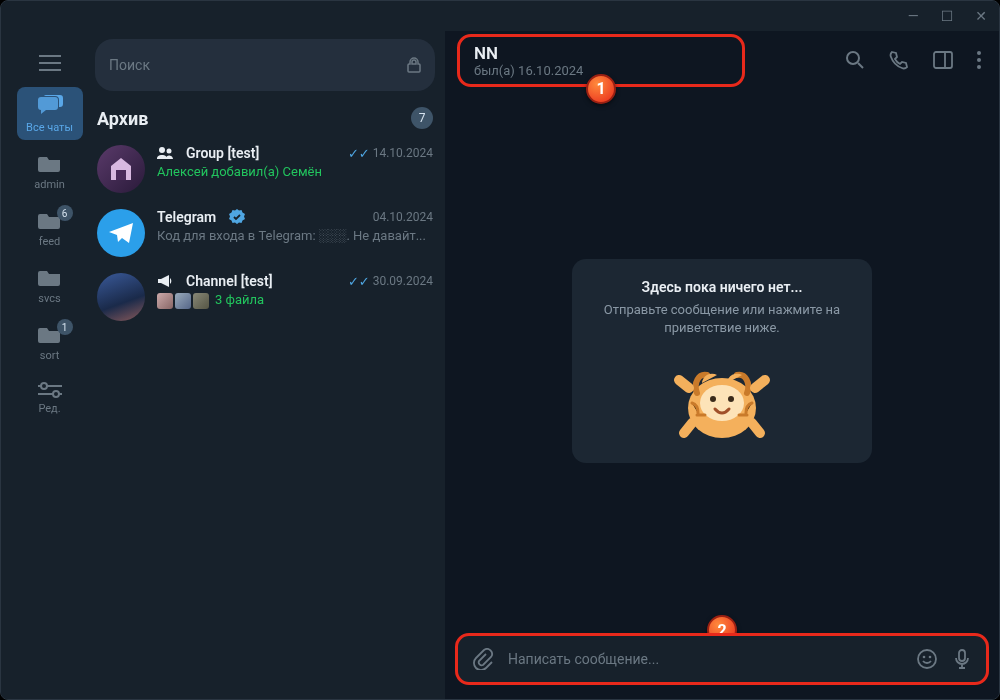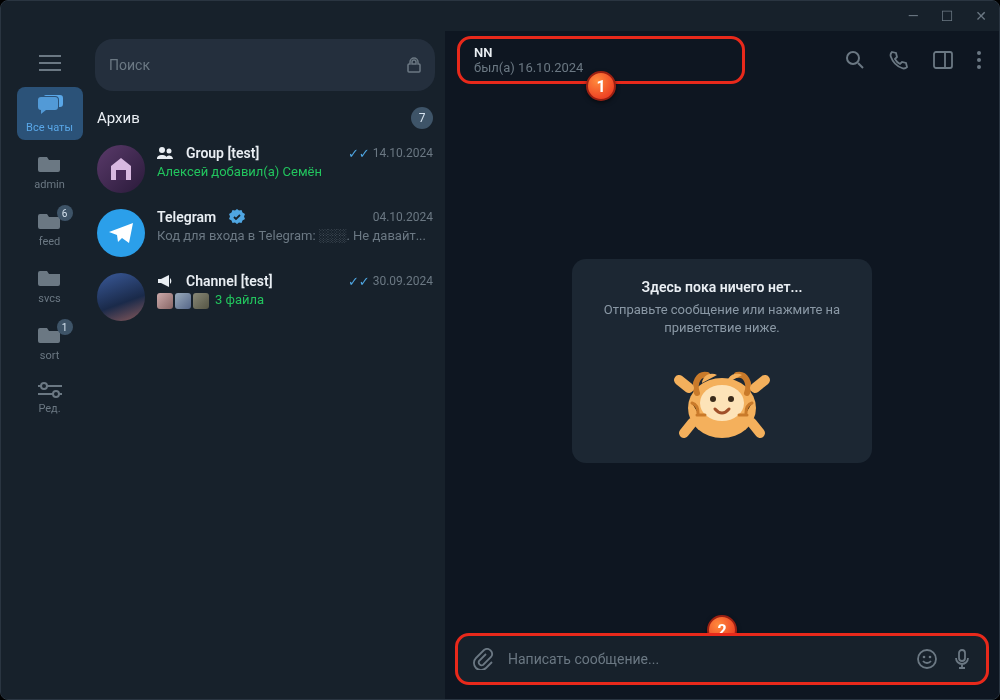--- a/index.html
+++ b/index.html
@@ -18,40 +18,40 @@
 
 .chatlist { width: 360px; background: #17212b; display: flex; flex-direction: column; }
 .search-wrap { padding: 8px 10px 8px 10px; }
 .search { background: #242f3d; border-radius: 18px; height: 52px; display: flex; align-items: center; padding: 0 14px; color: #6b7883; position: relative; }
 .search input { flex: 1; background: transparent; border: none; outline: none; color: #d6e3ef; font-size: 14px; }
 .search input::placeholder { color: #6b7883; }
 .lock-icon { color: #6b7883; }
 
 .archive-row, .chat-row { display: flex; align-items: flex-start; padding: 8px 12px; cursor: pointer; gap: 12px; }
 .archive-row { align-items: center; }
-.archive-row .title { flex: 1; color: #e9eef3; font-weight: 400; font-size: 15px; }
+.archive-row .title { flex: 1; color: #e9eef3; font-weight: 700; font-size: 18px; }
 .badge-count { background: #3e5468; color: #d6e3ef; font-size: 12px; border-radius: 11px; min-width: 22px; height: 22px; display: flex; align-items: center; justify-content: center; padding: 0 6px; }
 
 .avatar { width: 48px; height: 48px; border-radius: 50%; flex-shrink: 0; display: flex; align-items: center; justify-content: center; color: #fff; font-size: 14px; }
 .chat-info { flex: 1; min-width: 0; }
 .chat-top { display: flex; justify-content: space-between; align-items: center; }
 .chat-name { color: #e9eef3; font-weight: 600; font-size: 14px; display: flex; align-items: center; gap: 13px; }
 .chat-date { color: #6b7883; font-size: 12px; display: flex; align-items: center; gap: 3px; }
 .checks { color: #4fa6e2; font-size: 13px; }
 .chat-sub { color: #6b7883; font-size: 13px; margin-top: 3px; white-space: nowrap; overflow: hidden; text-overflow: ellipsis; }
 .chat-sub.link { color: #22c55e; }
 .verified { color: #4fa6e2; }
 .thumbs { display: inline-flex; gap: 2px; margin-right: 6px; vertical-align: middle; }
 .thumb { width: 16px; height: 16px; border-radius: 3px; }
 
 .chat-main { flex: 1; background: #0e1621; display: flex; flex-direction: column; position: relative; }
 .chat-header { height: 58px; display: flex; align-items: center; padding: 0 18px 0 18px; position: relative; }
 .header-info { flex: 1; }
 .header-box { border: 3px solid #e8291b; border-radius: 14px; padding: 6px 14px; margin-left: -6px; margin-right: 100px; position: relative; }
-.header-name { color: #e9eef3; font-weight: 600; font-size: 13px; }
+.header-name { color: #e9eef3; font-weight: 600; font-size: 17px; }
 .header-status { color: #6b7883; font-size: 13px; }
 .header-actions { display: flex; gap: 24px; color: #6b7883; align-items: center; }
 .header-actions > * { cursor: pointer; }
 
 .num-badge { position: absolute; width: 30px; height: 30px; border-radius: 50%; background: radial-gradient(circle at 35% 30%, #ff8a3c, #e8291b); border: 2px solid #9a2012; color: #fff; font-weight: 700; font-size: 16px; display: flex; align-items: center; justify-content: center; box-shadow: 0 2px 4px rgba(0,0,0,.5); }
 
 .empty-area { flex: 1; display: flex; align-items: center; justify-content: center; }
 .empty-card { background: #1c2733; border-radius: 14px; padding: 20px 26px; text-align: center; max-width: 300px; }
 .empty-title { color: #e9eef3; font-weight: 600; font-size: 14px; }
 .empty-sub { color: #8a98a5; font-size: 13px; margin-top: 6px; line-height: 1.4; }

